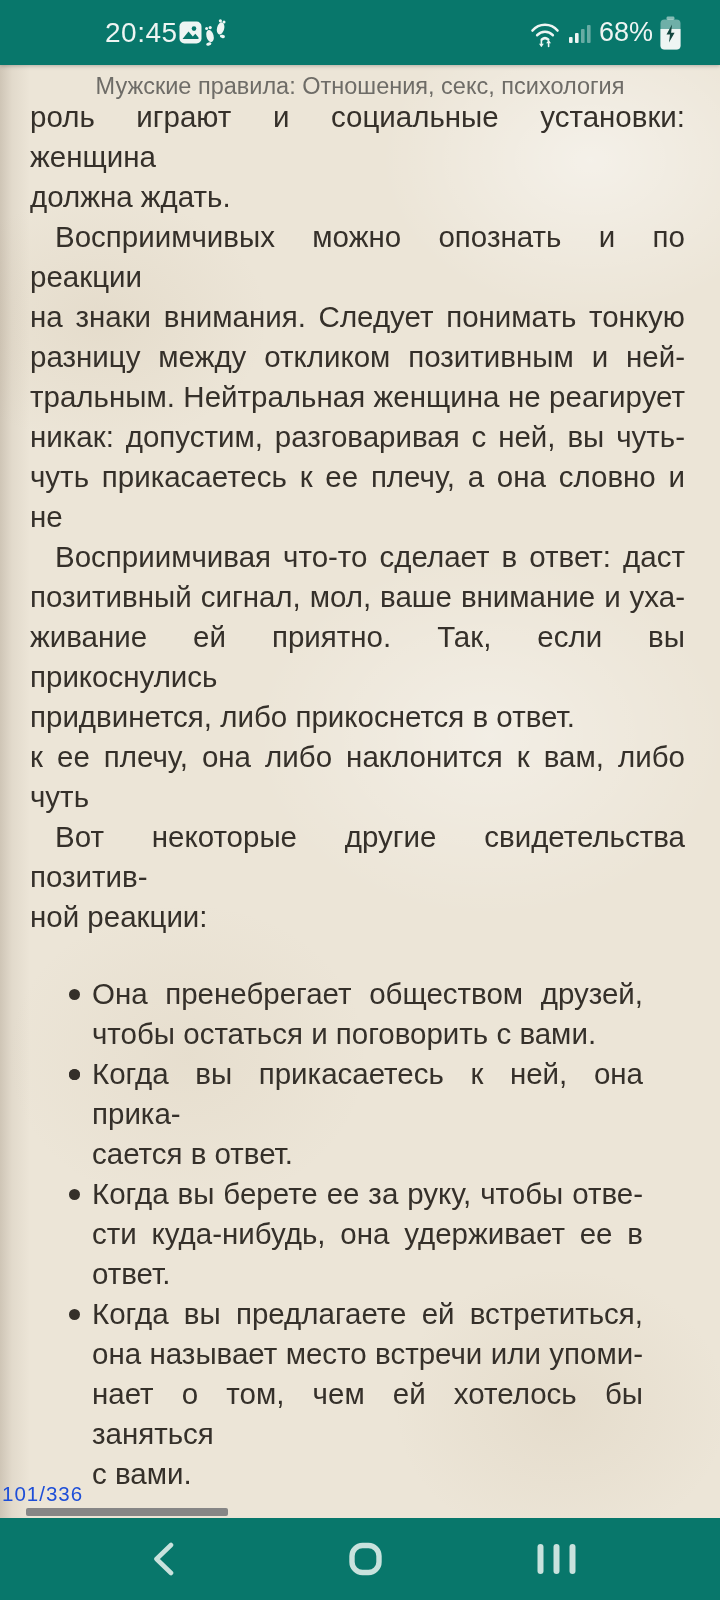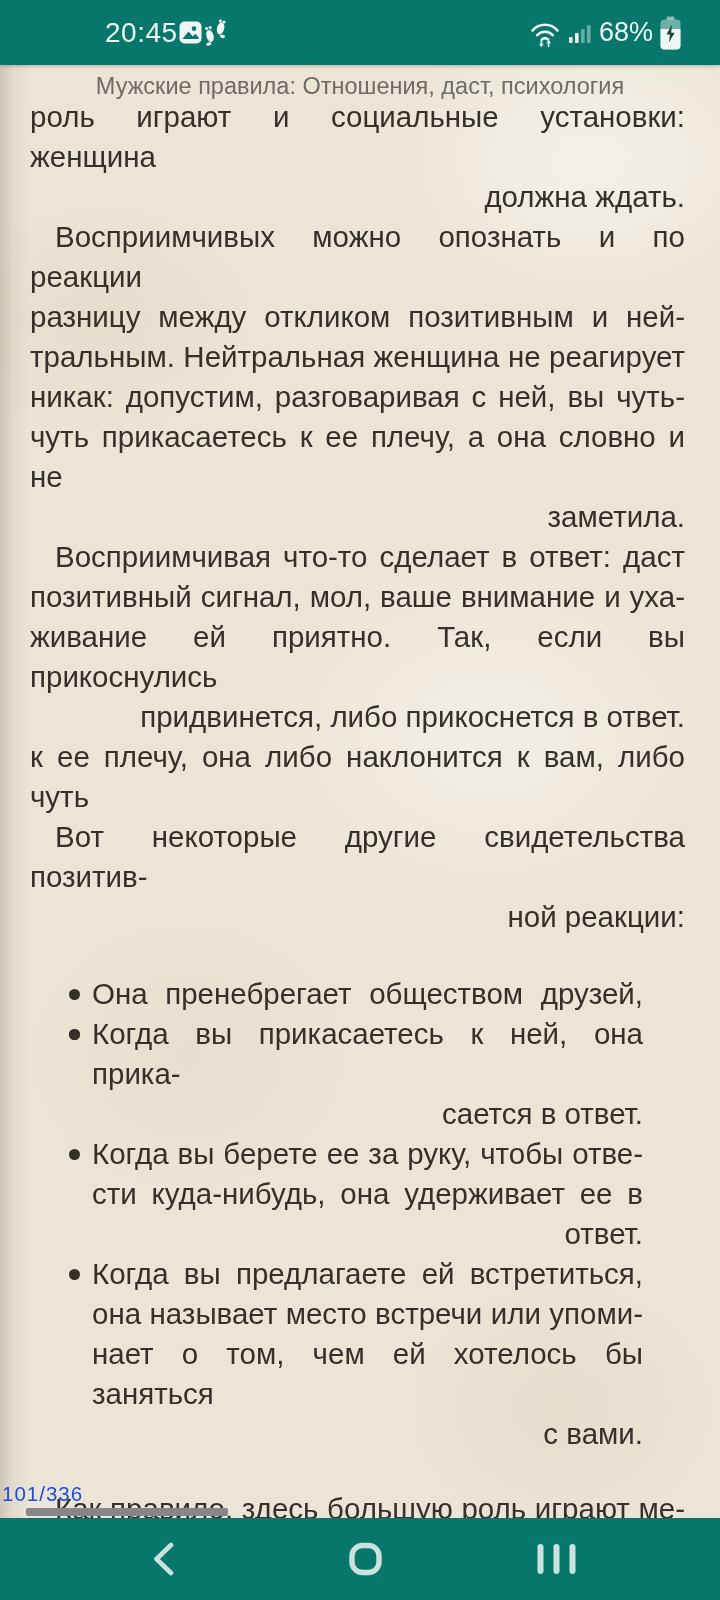--- a/index.html
+++ b/index.html
@@ -46,21 +46,21 @@
     position:absolute;top:73px;left:0;width:720px;text-align:center;z-index:2;
     color:var(--header-text);font-size:23.5px;
   }
 
   
   .text-body{
     position:absolute;top:97px;left:30px;width:655px;z-index:2;
     font-family:Liberation Sans, sans-serif;font-size:29.5px;line-height:40px;
     color:var(--body-text);
   }
-  .line{text-align:right;}
+  .line{text-align:left;}
   .line.just{text-align:justify;text-align-last:justify;}
   .para.indent .line:first-child{text-indent:25px;}
   ul.bullets{list-style:none;margin:37px 0 0 0;padding:0;}
   ul.bullets li{position:relative;padding-left:62px;padding-right:42px;}
   .bullet-dot{
     position:absolute;left:39px;top:15px;width:11px;height:11px;border-radius:50%;
     background:var(--body-text);
   }
   .closing{margin-top:35px;}
 
@@ -133,53 +133,54 @@
       <span class="sb-batt">68%</span>
       <svg class="sb-ico" width="21" height="34" viewBox="0 0 21 34">
         <rect x="6.5" y="0.5" width="8" height="3.5" rx="1.4" fill="rgba(238,245,243,.55)"></rect>
         <rect x="0.5" y="3.5" width="20" height="30" rx="4" fill="rgba(238,245,243,.45)"></rect>
         <path d="M0.5 13 H20.5 V29.5 A4 4 0 0 1 16.5 33.5 H4.5 A4 4 0 0 1 0.5 29.5 Z" fill="#eef5f3"></path>
         <path d="M12 8.5 L6.5 18.5 H10 L9 26.5 L14.6 16.8 H11.1 Z" fill="#12463f"></path>
       </svg>
     </div>
   </div>
 
-  <div class="book-header">Мужские правила: Отношения, даст, психология</div>
+  <div class="book-header">Мужские правила: Отношения, секс, психология</div>
 
   <div class="text-body">
     <div id="paras">
         <div class="para">
           <div class="line just">роль играют и социальные установки: женщина</div>
           <div class="line">должна ждать.</div>
         </div>
         <div class="para indent">
           <div class="line just">Восприимчивых можно опознать и по реакции</div>
+          <div class="line just">на знаки внимания. Следует понимать тонкую</div>
           <div class="line just">разницу между откликом позитивным и ней-</div>
           <div class="line just">тральным. Нейтральная женщина не реагирует</div>
           <div class="line just">никак: допустим, разговаривая с ней, вы чуть-</div>
           <div class="line just">чуть прикасаетесь к ее плечу, а она словно и не</div>
-          <div class="line">заметила.</div>
         </div>
         <div class="para indent">
           <div class="line just">Восприимчивая что-то сделает в ответ: даст</div>
           <div class="line just">позитивный сигнал, мол, ваше внимание и уха-</div>
           <div class="line just">живание ей приятно. Так, если вы прикоснулись</div>
           <div class="line">придвинется, либо прикоснется в ответ.</div>
           <div class="line just">к ее плечу, она либо наклонится к вам, либо чуть</div>
         </div>
         <div class="para indent">
           <div class="line just">Вот некоторые другие свидетельства позитив-</div>
           <div class="line">ной реакции:</div>
         </div>
       </div>
     <ul class="bullets" id="bullets">
         <li>
           <span class="bullet-dot"></span>
           <div>
             <div class="line just">Она пренебрегает обществом друзей,</div>
+            <div class="line">чтобы остаться и поговорить с вами.</div>
           </div>
         </li>
         <li>
           <span class="bullet-dot"></span>
         </li>
         <li>
           <span class="bullet-dot"></span>
           <div>
             <div class="line just">Когда вы прикасаетесь к ней, она прика-</div>
             <div class="line">сается в ответ.</div>

